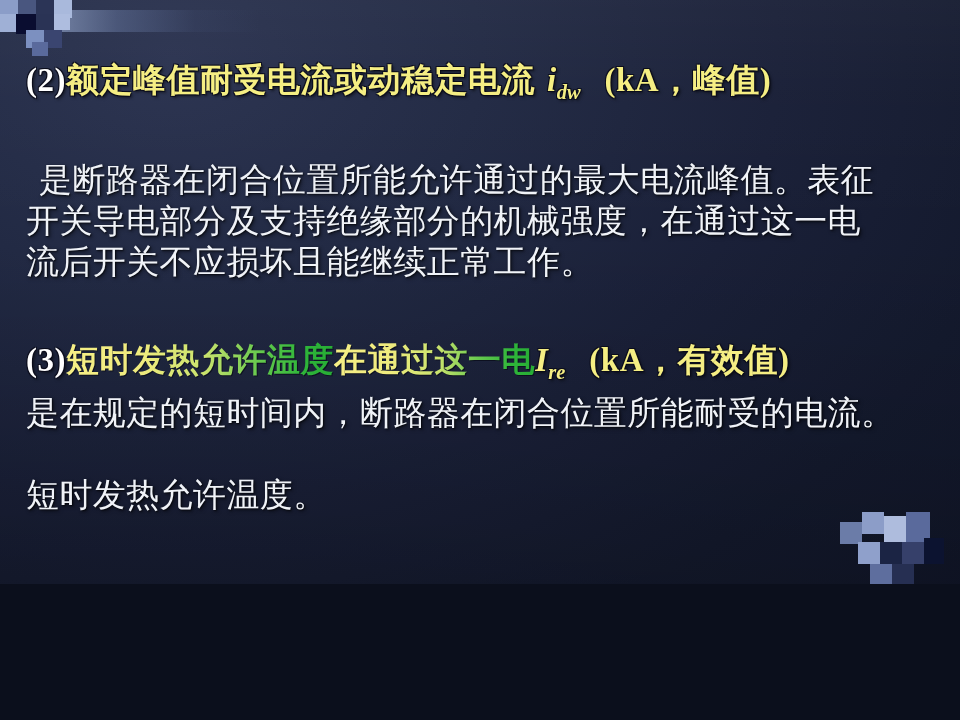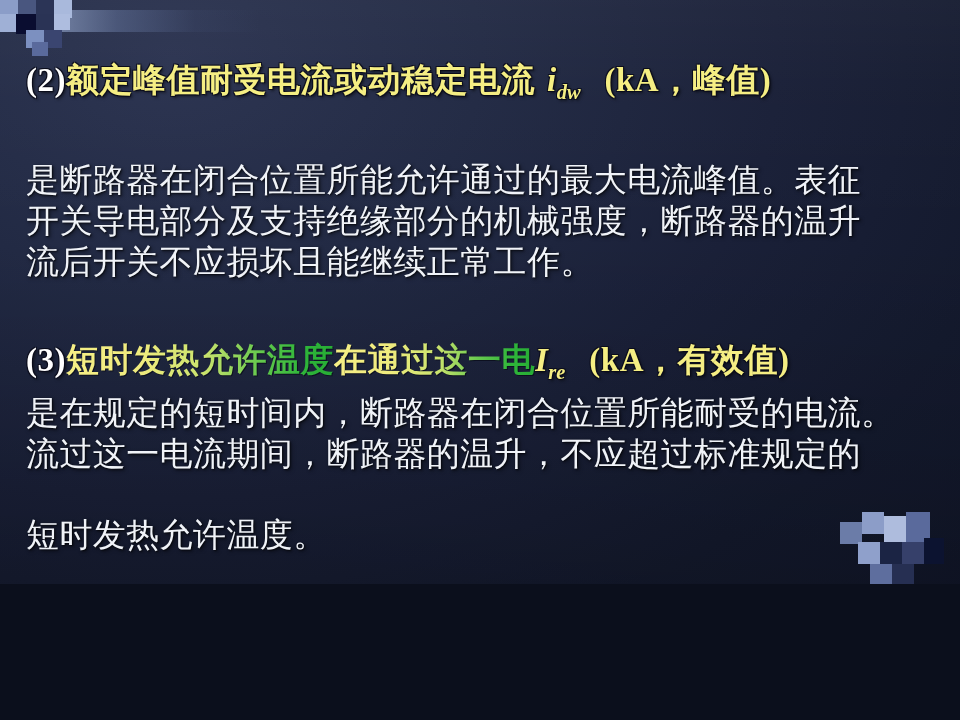--- a/index.html
+++ b/index.html
@@ -207,31 +207,30 @@
     <div class="px" style="left:32px; top:42px; width:16px; height:14px; background:#5a6a9c;"></div>
   </div>
 
   <div class="content">
 
     <div class="line hd" style="left:26px; top:58px;">
       <span class="paren">(2)</span><span>额定峰值耐受电流或动稳定电流</span><span class="sp"></span><span class="sym">i</span><span class="sub">dw</span><span class="sp"></span><span class="sp"></span><span>(kA，峰值)</span>
     </div>
 
 
-    <div class="line body" style="left:26px; top:158px;text-align:right;">是断路器在闭合位置所能允许通过的最大电流峰值。表征</div>
-    <div class="line body" style="left:26px; top:199px;">开关导电部分及支持绝缘部分的机械强度，断路器的温升</div>
+    <div class="line body" style="left:39px; top:158px;text-align:right;">是断路器在闭合位置所能允许通过的最大电流峰值。表征</div>
+    <div class="line body" style="left:26px; top:199px;">开关导电部分及支持绝缘部分的机械强度，在通过这一电</div>
     <div class="line body" style="left:26px; top:240px;">流后开关不应损坏且能继续正常工作。</div>
 
     <div class="line hd" style="left:26px; top:338px;">
       <span class="paren">(3)</span><span class="grad">短时发热允许温度</span><span class="grad">在通过这一电</span><span class="sym">I</span><span class="sub">re</span><span class="sp"></span><span class="sp"></span><span>(kA，有效值)</span>
     </div>
 
     <div class="line body" style="left:26px; top:391px;">是在规定的短时间内，断路器在闭合位置所能耐受的电流。</div>
-    <div class="line body" style="left:26px; top:432px;">流过这一电流期间，断路器的温升，不应超过标准规定的</div>
-    <div class="line body" style="left:26px; top:473px;margin-top:40px;">短时发热允许温度。</div>
+    <div class="line body" style="left:26px; top:473px;">短时发热允许温度。</div>
 
   </div>
 
   <div class="bottom-band"></div>
   <div class="bottom-band-2"></div>
 
   <div class="mosaic-br">
     <div class="px" style="left:0px;  top:10px; width:22px; height:22px; background:#6b7ca8;"></div>
     <div class="px" style="left:22px; top:0px;  width:22px; height:22px; background:#8c9dc8;"></div>
     <div class="px" style="left:44px; top:4px;  width:22px; height:26px; background:#aebcdd;"></div>

